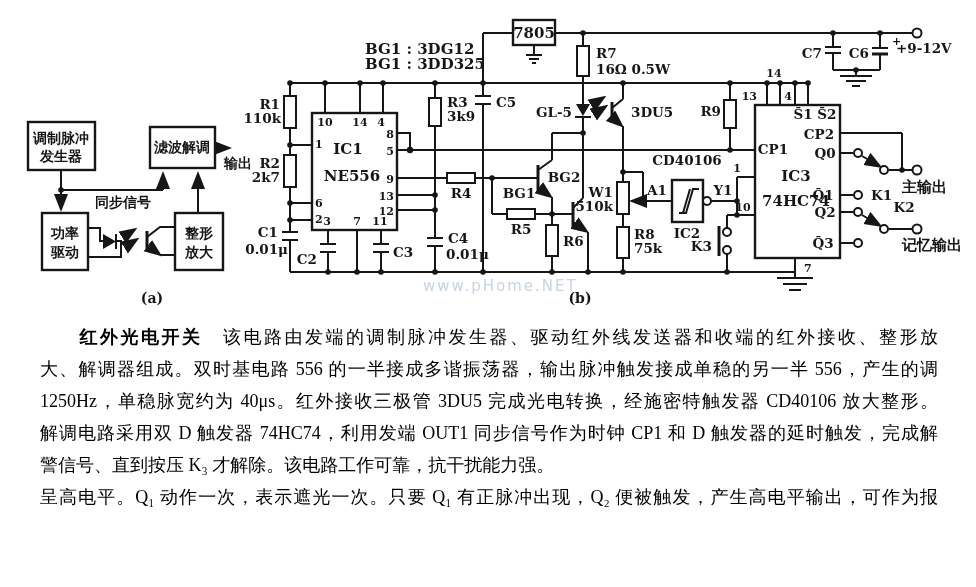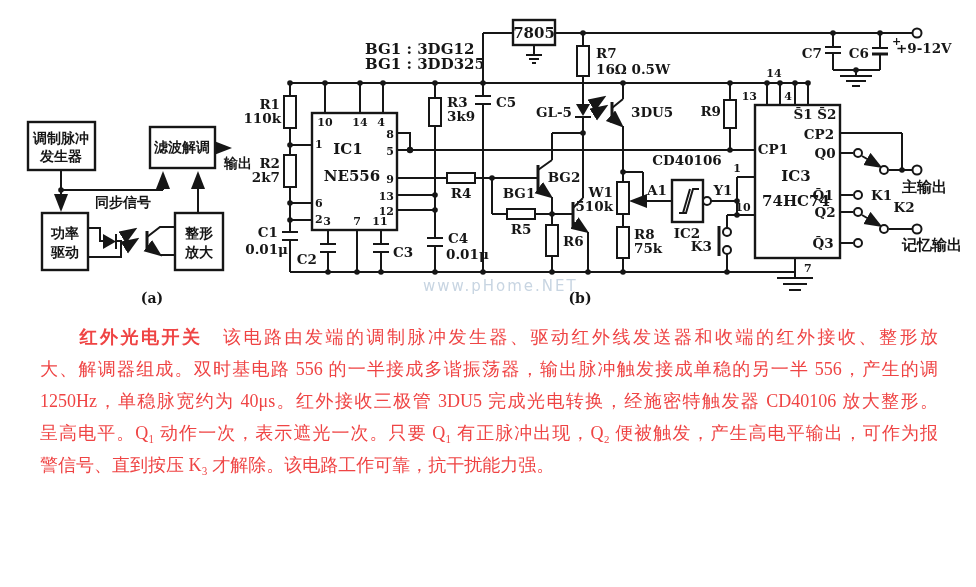--- a/index.html
+++ b/index.html
@@ -11,21 +11,21 @@
   svg text.pin{font-size:11px;}
   svg text.cjk{font-size:14px;}
   svg text.wm{fill:#c8d5e2;font-weight:normal;font-size:15px;letter-spacing:2px;font-family:"DejaVu Sans","Liberation Sans",sans-serif;}
   .wire{stroke:#161616;stroke-width:2;fill:none;}
   .thick{stroke:#161616;stroke-width:3;fill:none;}
   .box{stroke:#161616;stroke-width:2.4;fill:none;}
   .comp{stroke:#161616;stroke-width:2;fill:#fff;}
   .dot{fill:#161616;stroke:none;}
   .term{stroke:#161616;stroke-width:2;fill:#fff;}
   .solid{fill:#161616;stroke:none;}
-  #desc{position:absolute;left:40px;top:321px;width:898px;font-size:18px;line-height:32px;color:#ef4444;}
+  #desc{position:absolute;left:40px;top:321px;width:898px;font-size:18px;line-height:32px;color:#000000;}
   #desc .tline{text-align:justify;text-align-last:justify;white-space:normal;height:32px;overflow:hidden;}
   #desc .tline.last{text-align:left;text-align-last:left;}
   #desc .indent{display:inline-block;width:37px;}
   #desc b{font-weight:bold;}
 </style>
 </head>
 <body>
 
 <div id="stage">
 
@@ -296,17 +296,18 @@
 
     <text class="cjk" x="580" y="303" text-anchor="middle">(b)</text>
     <text class="wm" x="423" y="291">www.pHome.NET</text>
   </g>
 </svg>
 
 <div id="desc">
   <div class="tline"><span class="indent"></span><b>红外光电开关</b><span>　该电路由发端的调制脉冲发生器、驱动红外线发送器和收端的红外接收、整形放</span></div>
   <div class="tline">大、解调器组成。双时基电路 556 的一半接成多谐振荡器，输出脉冲触发接成单稳的另一半 556，产生的调</div>
   <div class="tline">1250Hz，单稳脉宽约为 40μs。红外接收三极管 3DU5 完成光电转换，经施密特触发器 CD40106 放大整形。</div>
+  <div class="tline">解调电路采用双 D 触发器 74HC74，利用发端 OUT1 同步信号作为时钟 CP1 和 D 触发器的延时触发，完成解</div>
+  <div class="tline last">警信号、直到按压 K₃ 才解除。该电路工作可靠，抗干扰能力强。</div>
   <div class="tline">呈高电平。Q₁ 动作一次，表示遮光一次。只要 Q₁ 有正脉冲出现，Q₂ 便被触发，产生高电平输出，可作为报</div>
-  <div class="tline last">警信号、直到按压 K₃ 才解除。该电路工作可靠，抗干扰能力强。</div>
 </div>
 
 </div>
 
 </body></html>

